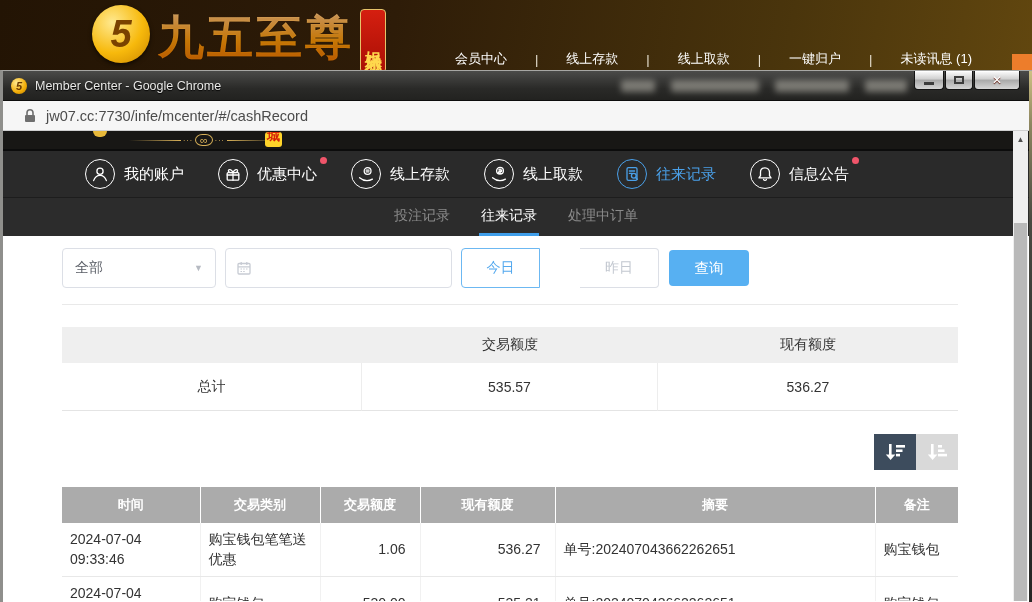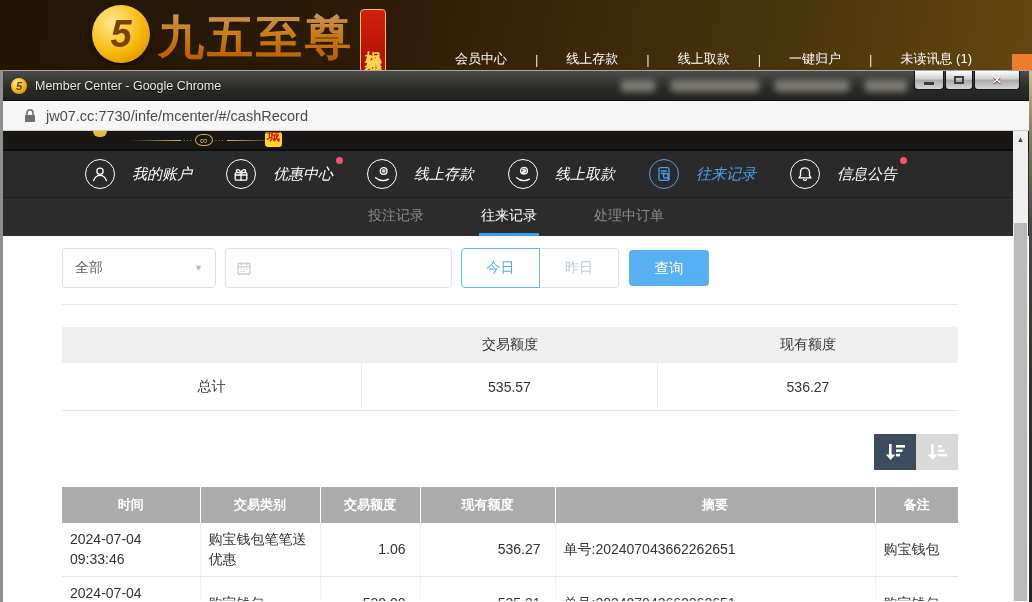--- a/index.html
+++ b/index.html
@@ -69,43 +69,43 @@
   .fl-line.r { background:linear-gradient(90deg,#d8b159,transparent); }
   .fl-dots { font-size:7px; letter-spacing:1px; margin:0 2px; }
   .fl-center { font-size:11px; border:1px solid #d8b159; border-radius:50%/60%; padding:0 4px; line-height:10px; }
   .gold-tip { position:absolute; left:90px; top:0; width:14px; height:6px; background:#e8b93a; border-radius:0 0 6px 6px; }
   .mini-badge { position:absolute; left:262px; top:1px; width:17px; height:15px; background:#ffd42a;
     border-radius:3px; overflow:hidden; color:#d6200a; font-size:13px; font-weight:bold; line-height:15px; text-align:center; }
   .mini-badge span { display:block; margin-top:-4px; }
 
   .mainnav { height:48px; background:#2a2a2a; border-top:2px solid #0c0c0c;
     display:flex; align-items:center; padding-left:82px; gap:34px; }
-  .nav-item { display:flex; align-items:center; gap:17px; color:#fff; font-size:15px;
-    position:relative; cursor:pointer; white-space:nowrap;font-style:italic; }
+  .nav-item { display:flex; align-items:center; gap:9px; color:#fff; font-size:15px;
+    position:relative; cursor:pointer; white-space:nowrap; }
   .nav-item.active { color:#4aa0e9; }
   .nav-ic { width:30px; height:30px; border:1.5px solid currentColor; border-radius:50%;
     display:flex; align-items:center; justify-content:center; flex:none; }
   .nav-ic svg { stroke:currentColor; fill:none; stroke-width:1.3; stroke-linecap:round; stroke-linejoin:round; }
   .red-dot { position:absolute; right:-10px; top:-2px; width:7px; height:7px; border-radius:50%; background:#f0556a; }
 
   .subtabs { height:39px; background:#2c2c2c; border-top:1px solid #1d1d1d;
-    display:flex; justify-content:center; gap:53px; font-size:14px; }
+    display:flex; justify-content:center; gap:27px; font-size:14px; }
   .subtab { color:#8b8b8b; display:flex; align-items:center; cursor:pointer;
     border-bottom:3px solid transparent; padding:0 2px; }
   .subtab.active { color:#fff; border-bottom-color:#3f9eea; }
 
   .content { position:relative; padding-left:59px; }
 
   .filter-row { margin-top:12px; display:flex; align-items:center; }
   .sel { width:154px; height:40px; border:1px solid #dcdfe6; border-radius:4px; background:#fff;
     display:flex; align-items:center; padding:0 12px; font-size:14px; color:#5a5e66; cursor:pointer; }
   .sel .caret { margin-left:auto; color:#b6bac2; font-size:9px; }
   .date-box { width:227px; height:40px; border:1px solid #dcdfe6; border-radius:4px; margin-left:9px;
     display:flex; align-items:center; padding:0 10px; gap:8px; font-size:14.5px; color:#bfc4cc; cursor:pointer; }
-  .btn-group { display:flex; margin-left:9px; }
+  .btn-group { display:flex; margin-left:9px;gap:40px; }
   .qbtn { width:79px; height:40px; background:#fff; border:1px solid #dcdfe6; border-left-width:0;
     font-size:14px; color:#c3c8d0; display:flex; align-items:center; justify-content:center; cursor:pointer; }
   .qbtn:first-child { border-left-width:1px; border-radius:4px 0 0 4px; }
   .qbtn:last-child { border-radius:0 4px 4px 0; }
   .qbtn.active { border:1px solid #6cb8f2; color:#53a8ee; }
   .search-btn { width:80px; height:36px; margin-left:10px; background:#57b0f2; border:none;
     border-radius:4px; color:#fff; font-size:14.5px; cursor:pointer; }
 
   .divider { width:896px; border-top:1px solid #e9e9e9; margin-top:16px; }
 

